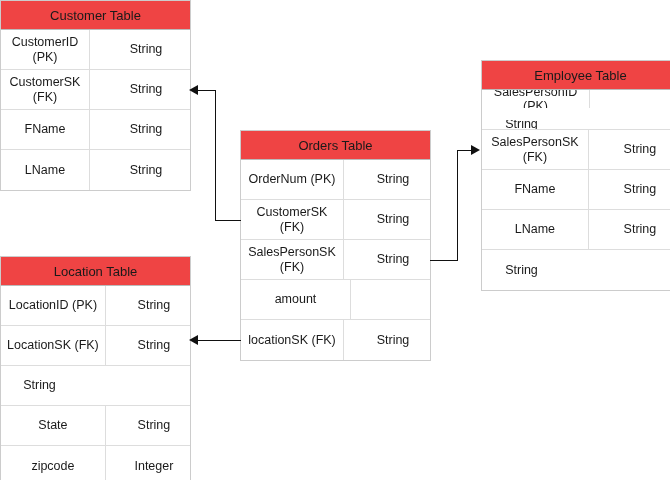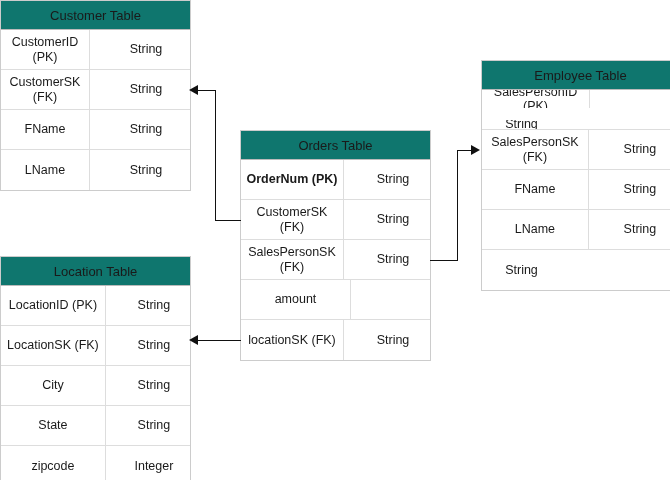--- a/index.html
+++ b/index.html
@@ -16,21 +16,21 @@
     font-family: "Liberation Sans", sans-serif;
   }
   .er-table {
     position: absolute;
     box-sizing: border-box;
     border: 1px solid #cccccc;
     background: #ffffff;
   }
   .tbl-header {
     box-sizing: border-box;
-    background: #0f766e;
+    background: #ef4444;
     border-bottom: 1px solid #bbbbbb;
     color: #1a1a1a;
     font-size: 13px;
     display: flex;
     align-items: center;
     justify-content: center;
     text-align: center;
     width: 100%;
   }
   .tbl-row {
@@ -111,37 +111,36 @@
     <div class="tbl-header" style="height:29px;">Location Table</div>
     <div class="tbl-row" style="height:40px;">
       <div class="cell name" style="width:112px;">LocationID (PK)</div>
       <div class="cell" style="width:77px;">String</div>
     </div>
     <div class="tbl-row" style="height:40px;">
       <div class="cell name" style="width:112px;">LocationSK (FK)</div>
       <div class="cell" style="width:77px;">String</div>
     </div>
     <div class="tbl-row" style="height:40px;">
-      <div class="cell name" style="width:112px;">City</div>
       <div class="cell" style="width:77px;">String</div>
     </div>
     <div class="tbl-row" style="height:40px;">
       <div class="cell name" style="width:112px;">State</div>
       <div class="cell" style="width:77px;">String</div>
     </div>
     <div class="tbl-row last" style="height:40px;">
       <div class="cell name" style="width:112px;">zipcode</div>
       <div class="cell" style="width:77px;">Integer</div>
     </div>
   </div>
 
   <div class="er-table" style="left:240px; top:130px; width:191px; height:231px;">
     <div class="tbl-header" style="height:29px;">Orders Table</div>
     <div class="tbl-row" style="height:40px;">
-      <div class="cell name" style="width:110px;font-weight:bold;">OrderNum (PK)</div>
+      <div class="cell name" style="width:110px;">OrderNum (PK)</div>
       <div class="cell" style="width:79px;">String</div>
     </div>
     <div class="tbl-row" style="height:40px;">
       <div class="cell name" style="width:110px;">CustomerSK (FK)</div>
       <div class="cell" style="width:79px;">String</div>
     </div>
     <div class="tbl-row" style="height:40px;">
       <div class="cell name" style="width:110px;">SalesPersonSK (FK)</div>
       <div class="cell" style="width:79px;">String</div>
     </div>

